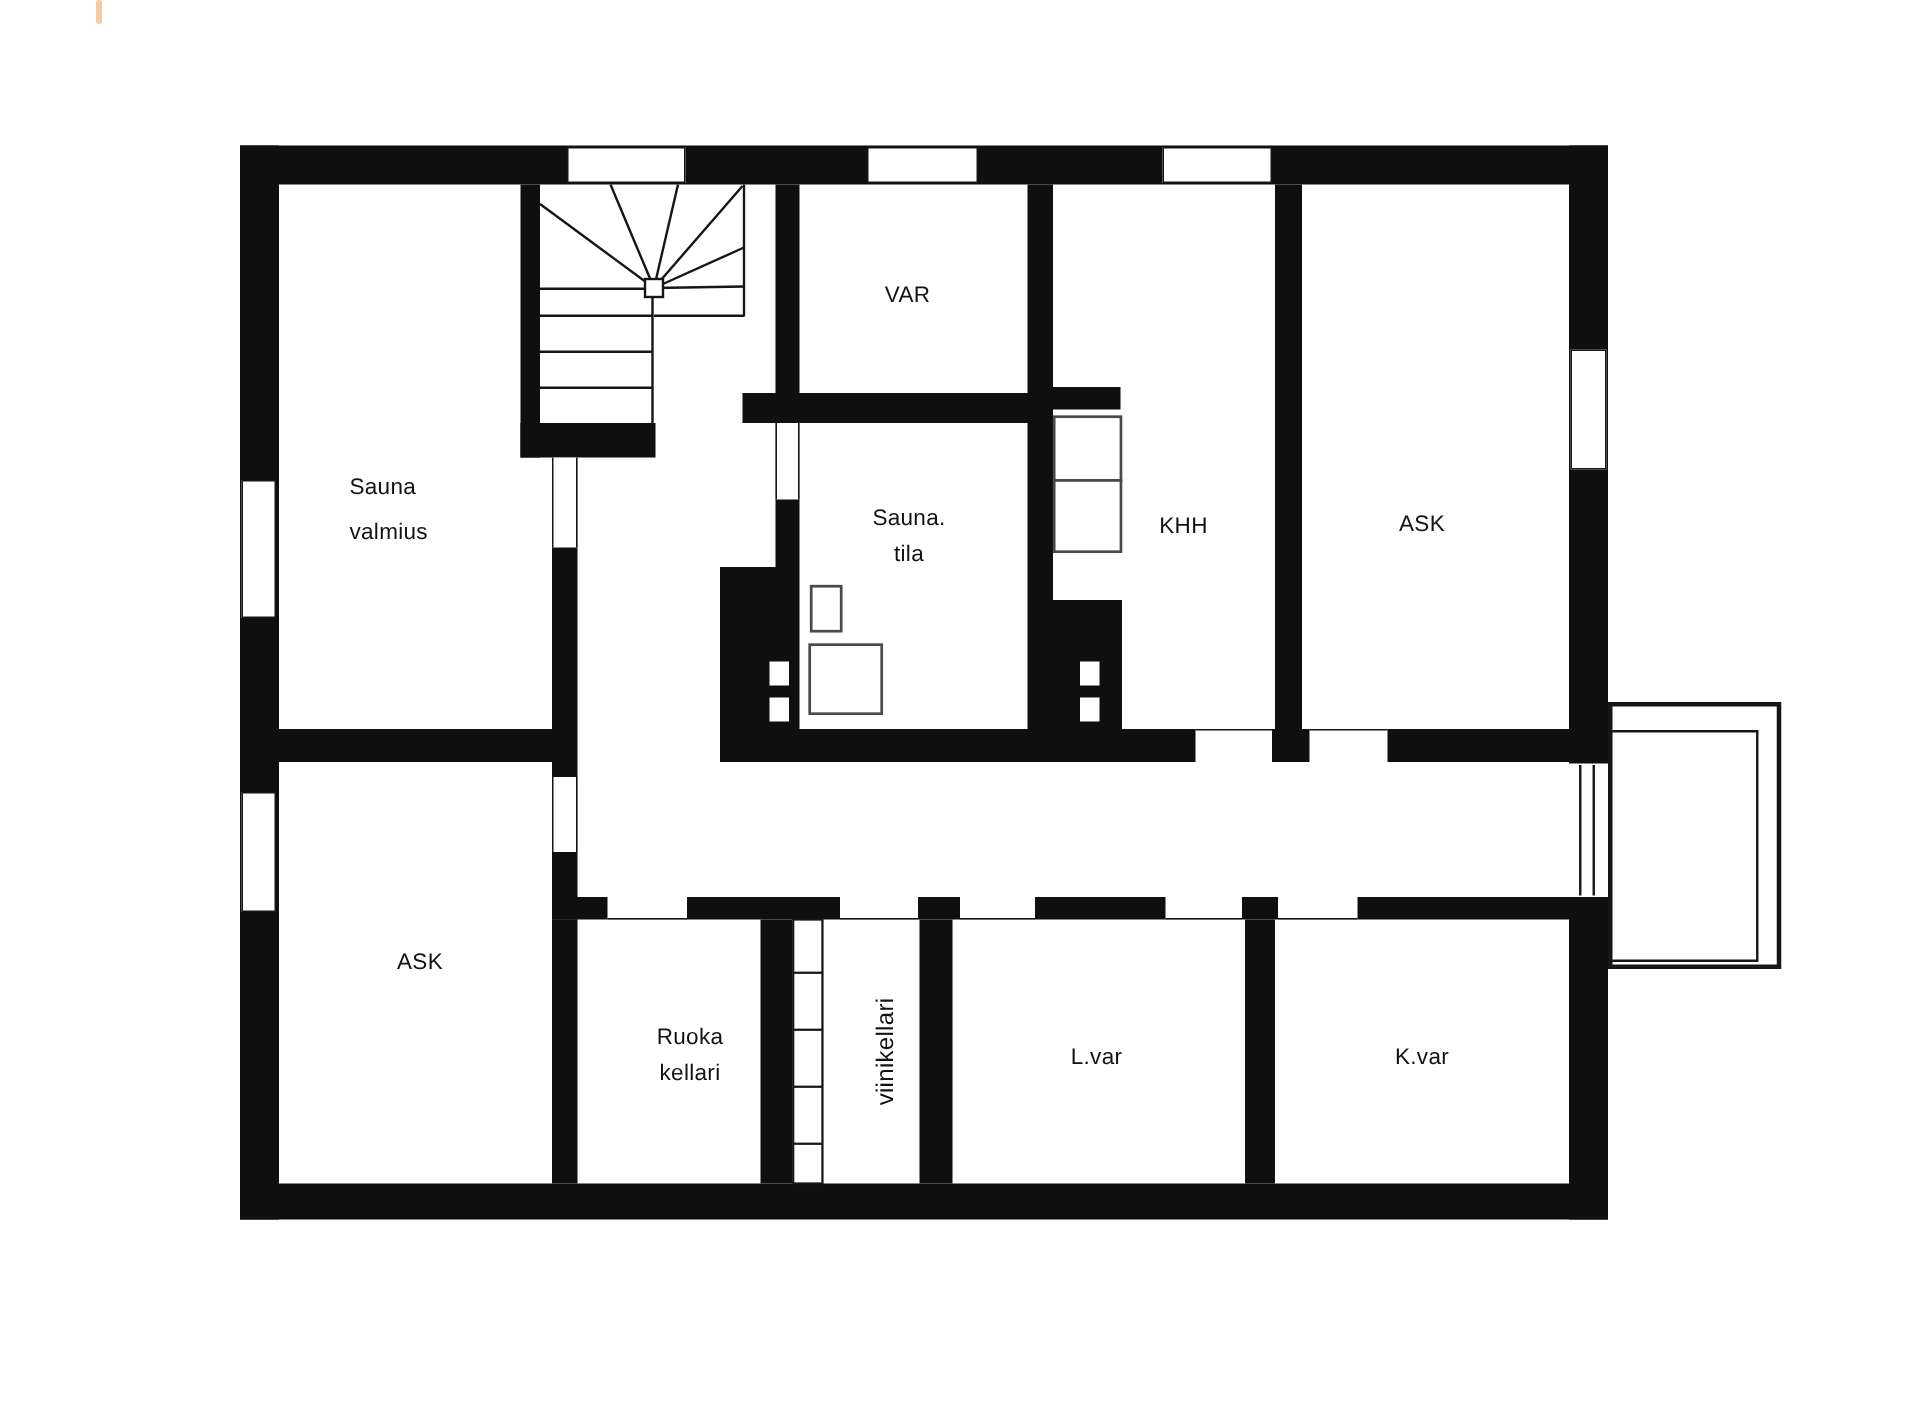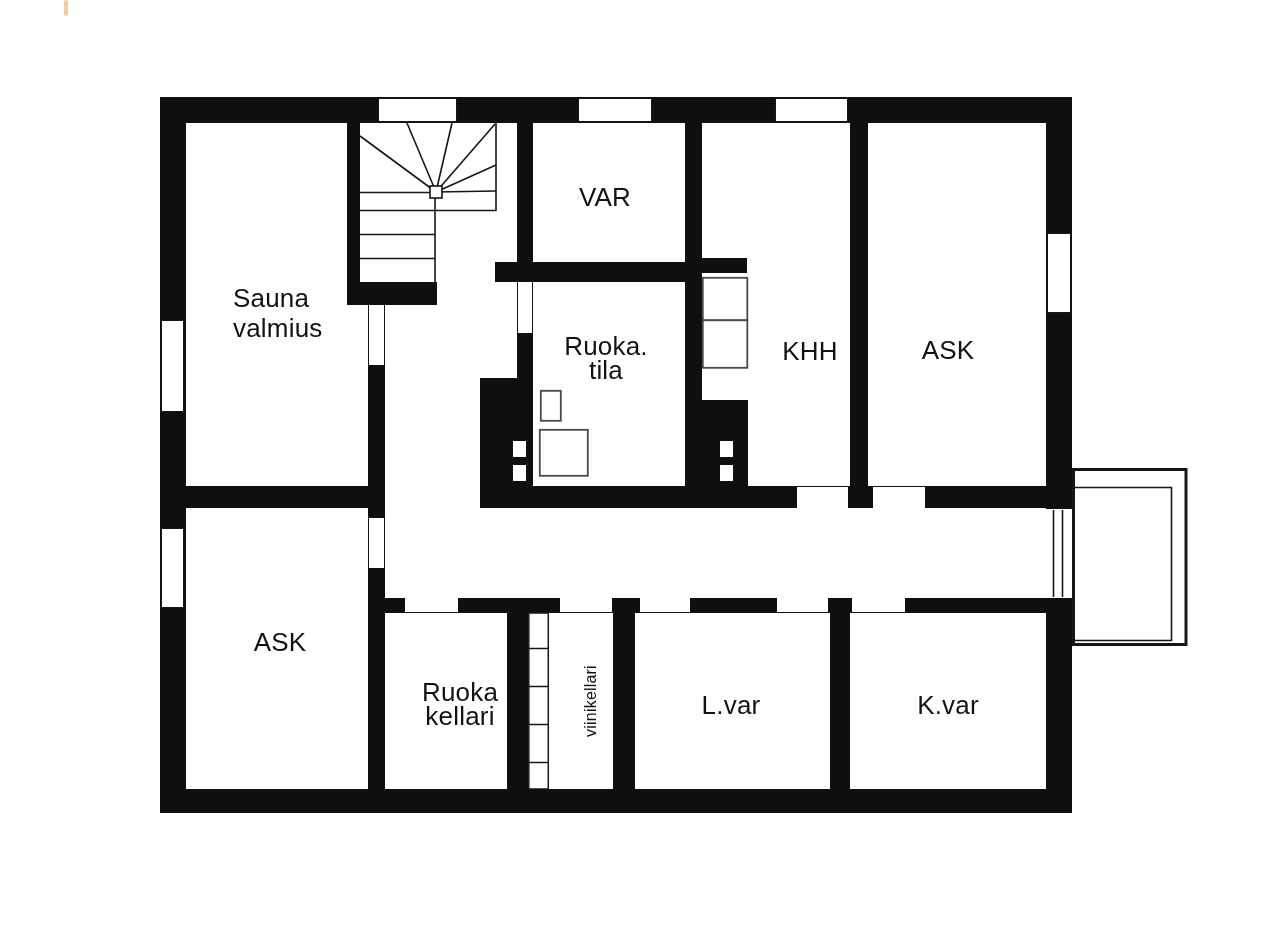--- a/index.html
+++ b/index.html
@@ -5,21 +5,21 @@
   html,body{margin:0;padding:0;background:#ffffff;}
   .canvas{position:relative;width:1280px;height:935px;background:#ffffff;overflow:hidden;
           font-family:"Liberation Sans","DejaVu Sans",sans-serif;}
   .wall{position:absolute;background:#0f0f0f;}
   .win{position:absolute;background:#ffffff;border:1.5px solid #161616;box-sizing:border-box;}
   .door{position:absolute;background:#ffffff;box-sizing:border-box;}
   .door.bb{border-bottom:1.5px solid #161616;}
   .door.bt{border-top:1.5px solid #161616;}
   .door.blr{border-left:1.5px solid #161616;border-right:1.5px solid #161616;}
   .vent{position:absolute;background:#ffffff;}
-  .label{position:absolute;font-size:26px;color:#121212;white-space:pre-line;text-align:center;
+  .label{position:absolute;font-size:15px;color:#121212;white-space:pre-line;text-align:center;
          transform:translate(-50%,-50%);line-height:24px;letter-spacing:.2px;}
   .label.lh30{line-height:30px;}
   .label.left{text-align:left;transform:translateY(-50%);}
   .label.rot{transform:translate(-50%,-50%) rotate(-90deg);font-size:16px;line-height:16px;}
   .accent-mark{position:absolute;left:64px;top:0;width:4px;height:16px;background:#f6caa2;border-radius:2px;}
   svg.overlay{position:absolute;left:0;top:0;pointer-events:none;}
 </style>
 </head>
 <body>
 
@@ -120,26 +120,26 @@
 
     <g stroke="#161616" stroke-width="1.5" fill="#ffffff">
       <rect x="528.8" y="613" width="19.5" height="176"></rect>
       <line x1="529" y1="648.5" x2="548" y2="648.5"></line>
       <line x1="529" y1="686.5" x2="548" y2="686.5"></line>
       <line x1="529" y1="724.5" x2="548" y2="724.5"></line>
       <line x1="529" y1="762.5" x2="548" y2="762.5"></line>
     </g>
   </svg>
 
-  <div class="label left lh30" style="left:233px;top:313px">Sauna
+  <div class="label left lh30" style="left:233px;top:340px">Sauna
 valmius</div>
   <div class="label" style="left:605px;top:197px">VAR</div>
-  <div class="label" style="left:606px;top:358px">Ruoka.
+  <div class="label" style="left:606px;top:358px">Sauna.
 tila</div>
-  <div class="label" style="left:810px;top:351px">KHH</div>
+  <div class="label" style="left:789px;top:351px">KHH</div>
   <div class="label" style="left:948px;top:350px">ASK</div>
   <div class="label" style="left:280px;top:642px">ASK</div>
   <div class="label" style="left:460px;top:704px">Ruoka
 kellari</div>
   <div class="label rot" style="left:591px;top:701px">viinikellari</div>
   <div class="label" style="left:731px;top:705px">L.var</div>
   <div class="label" style="left:948px;top:705px">K.var</div>
 
 </div>
 

